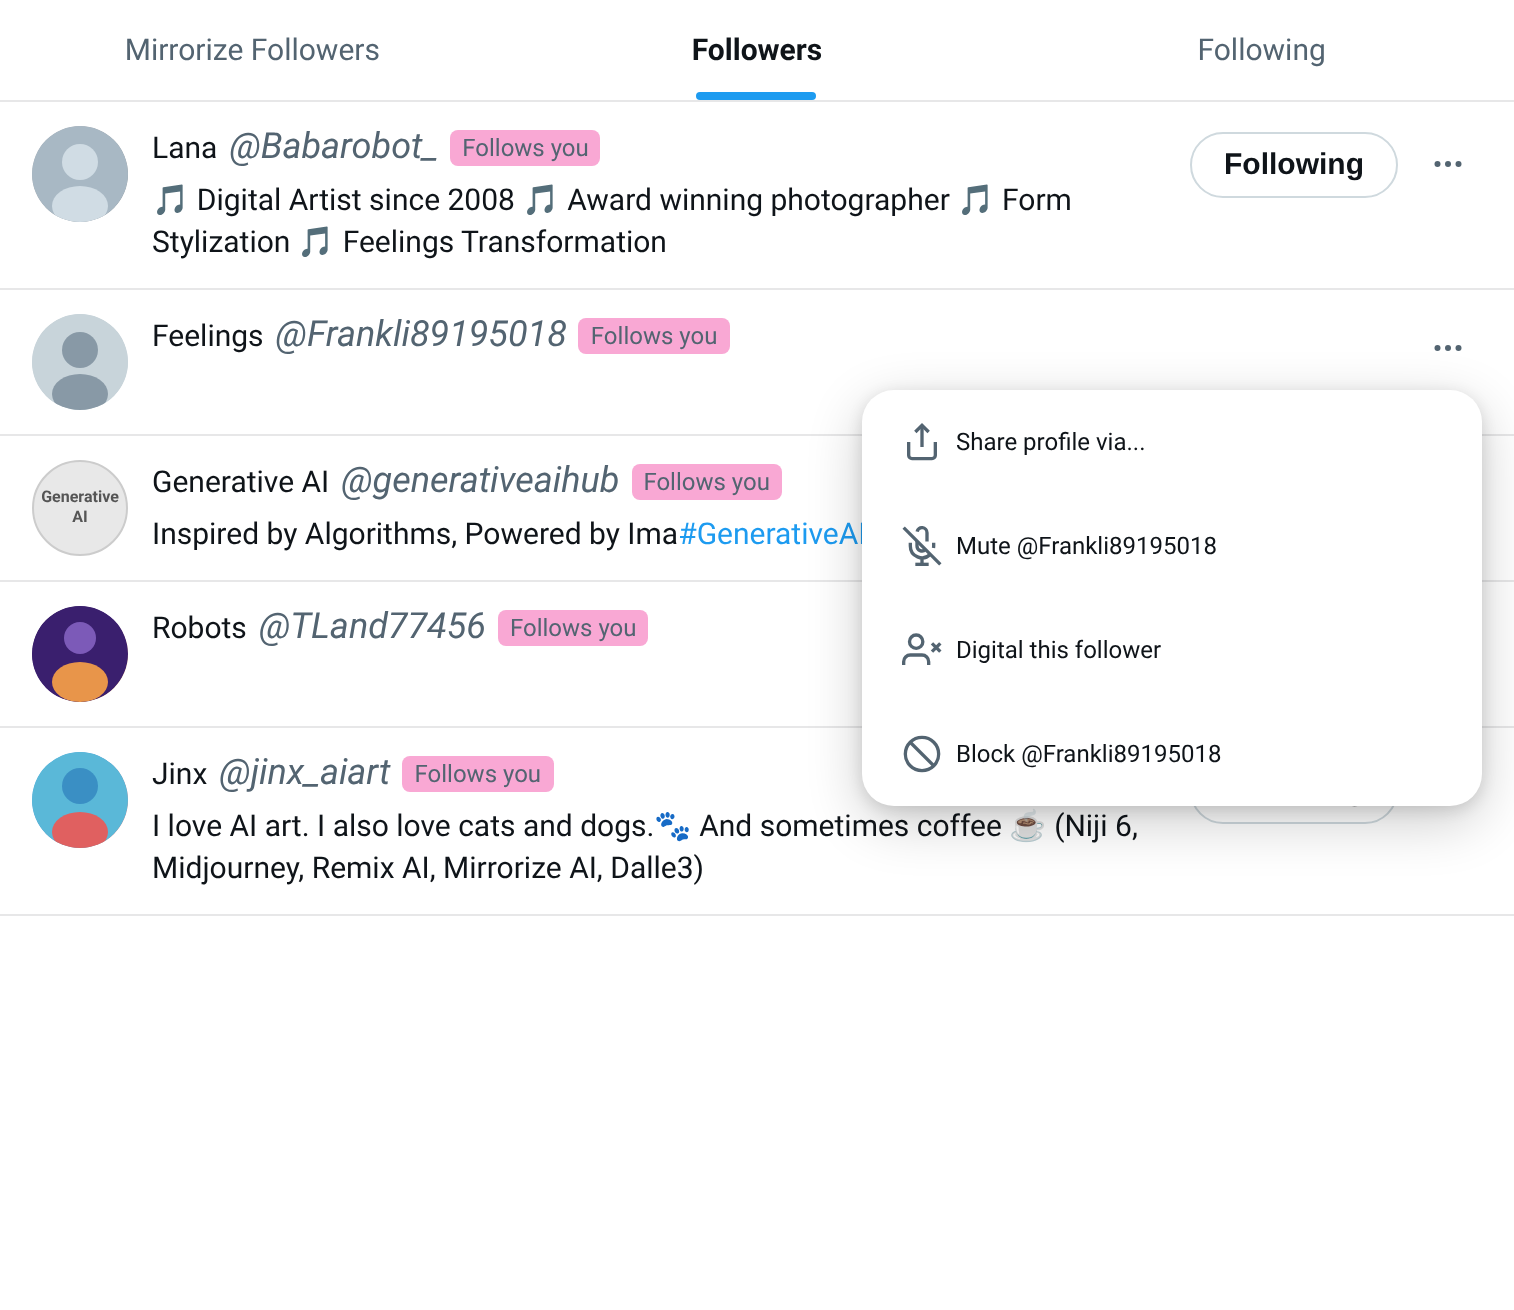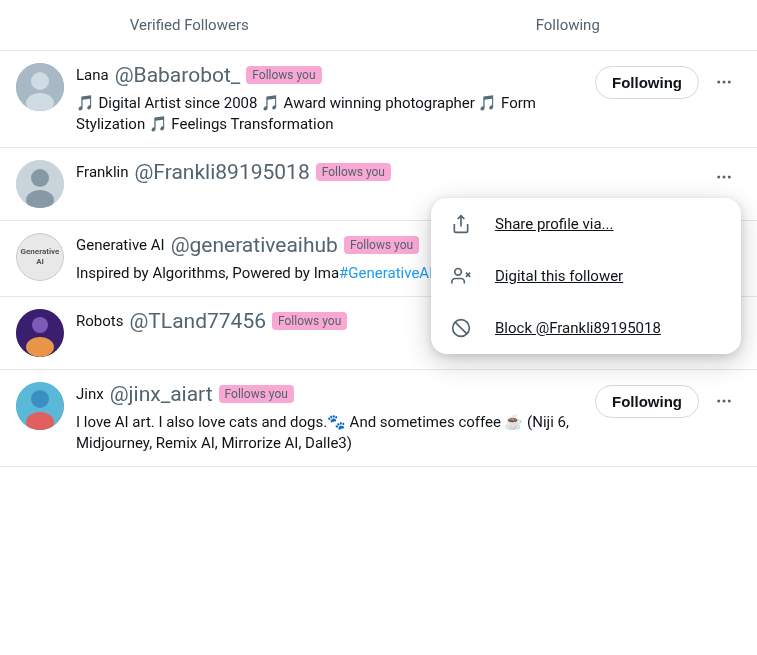--- a/index.html
+++ b/index.html
@@ -89,22 +89,23 @@
     }
     .follows-you-badge {
       background: #f9a8d4;
       color: #536471;
       font-size: 12px;
       padding: 2px 6px;
       border-radius: 4px;
       font-weight: 400;
     }
     .user-handle {
-      font-size: 21px;
-      color: #536471;
+      font-size: 18px;
+      color: #536471;
+      font-style: italic;
     }
     .user-bio {
       font-size: 15px;
       color: #0f1419;
       margin-top: 6px;
       line-height: 1.4;
     }
 
     .actions {
       display: flex;
@@ -149,27 +150,26 @@
       background: #fff;
       border-radius: 16px;
       box-shadow: 0 8px 28px rgba(0,0,0,0.20), 0 2px 8px rgba(0,0,0,0.12);
       z-index: 100;
       width: 310px;
       overflow: hidden;
     }
     .dropdown-item {
       display: flex;
       align-items: center;
-      gap: 24px;
+      gap: 7px;
       padding: 16px 20px;
       cursor: pointer;
-      font-size: 15px;
+      font-size: 12px;
       font-weight: 400;
       color: #0f1419;
-      text-decoration: underline;
     }
     .dropdown-icon {
       width: 20px;
       height: 20px;
       display: flex;
       align-items: center;
       justify-content: center;
       color: #536471;
       flex-shrink: 0;
     }
@@ -193,21 +193,24 @@
       color: #555;
       text-align: center;
       line-height: 1.2;
     }
   </style>
 </head>
 <body>
 
 <div class="tab-bar">
   <div class="tab">
-    <span>Verified Followers</span>
+    <span>Mirrorize Followers</span>
+  </div>
+  <div class="tab active">
+    <span>Followers</span>
   </div>
   <div class="tab">
     <span>Following</span>
   </div>
 </div>
 
 <div class="user-row">
   <div class="avatar avatar-lana">
     <svg width="48" height="48" viewBox="0 0 48 48">
       <circle cx="24" cy="24" r="24" fill="#a8b8c4"></circle>
@@ -238,21 +241,21 @@
 <div class="user-row franklin-row" style="position:relative;">
   <div class="avatar avatar-franklin">
     <svg width="48" height="48" viewBox="0 0 48 48">
       <circle cx="24" cy="24" r="24" fill="#c8d4da"></circle>
       <circle cx="24" cy="18" r="9" fill="#8899a6"></circle>
       <ellipse cx="24" cy="40" rx="14" ry="10" fill="#8899a6"></ellipse>
     </svg>
   </div>
   <div class="user-info">
     <div class="name-row">
-      <span class="user-name">Franklin</span>
+      <span class="user-name">Feelings</span>
       <span class="user-handle">@Frankli89195018</span>
       <span class="follows-you-badge">Follows you</span>
     </div>
   </div>
   <div class="actions">
     <button class="more-btn">
       <svg width="18" height="18" viewBox="0 0 24 24" fill="currentColor">
         <circle cx="5" cy="12" r="2"></circle>
           <circle cx="12" cy="12" r="2"></circle>
           <circle cx="19" cy="12" r="2"></circle>
@@ -266,20 +269,32 @@
       <span class="dropdown-icon">
         <svg width="20" height="20" viewBox="0 0 24 24" fill="none" stroke="currentColor" stroke-width="2">
           <path d="M4 12v8a2 2 0 002 2h12a2 2 0 002-2v-8"></path>
           <polyline points="16 6 12 2 8 6"></polyline>
           <line x1="12" y1="2" x2="12" y2="15"></line>
         </svg>
       </span>
       <span>Share profile via...</span>
     </div>
 
+    <div class="dropdown-item">
+      <span class="dropdown-icon">
+        <svg width="20" height="20" viewBox="0 0 24 24" fill="none" stroke="currentColor" stroke-width="2">
+          <line x1="1" y1="1" x2="23" y2="23"></line>
+          <path d="M9 9v3a3 3 0 005.12 2.12M15 9.34V4a3 3 0 00-5.94-.6"></path>
+          <path d="M17 16.95A7 7 0 015 12v-2m14 0v2a7 7 0 01-.11 1.23"></path>
+          <line x1="12" y1="19" x2="12" y2="23"></line>
+          <line x1="8" y1="23" x2="16" y2="23"></line>
+        </svg>
+      </span>
+      <span>Mute @Frankli89195018</span>
+    </div>
 
     <div class="dropdown-item">
       <span class="dropdown-icon">
         <svg width="20" height="20" viewBox="0 0 24 24" fill="none" stroke="currentColor" stroke-width="2">
           <path d="M16 21v-2a4 4 0 00-4-4H5a4 4 0 00-4 4v2"></path>
           <circle cx="8.5" cy="7" r="4"></circle>
           <line x1="18" y1="8" x2="23" y2="13"></line>
           <line x1="23" y1="8" x2="18" y2="13"></line>
         </svg>
       </span>

